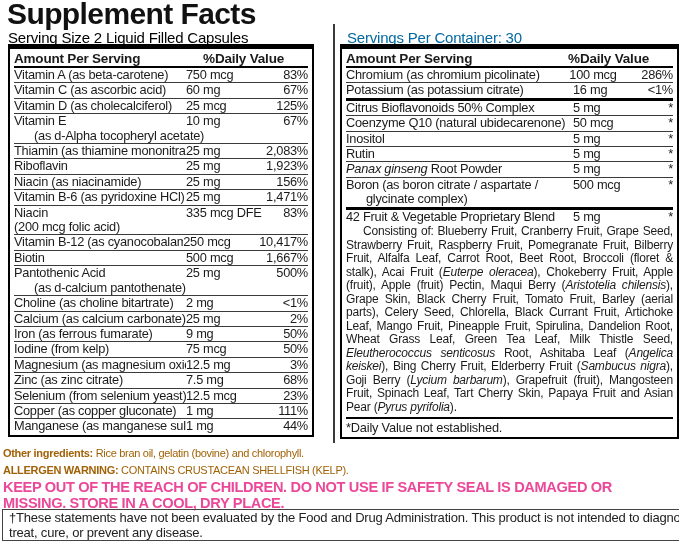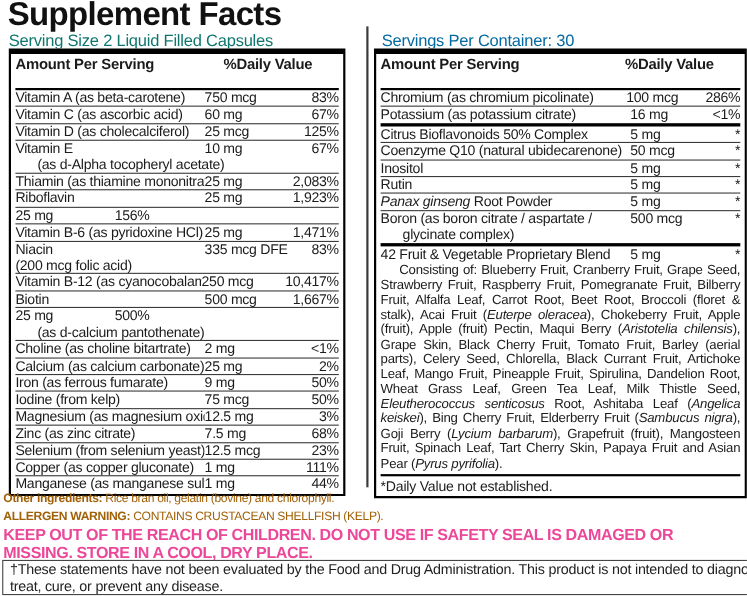--- a/index.html
+++ b/index.html
@@ -7,36 +7,36 @@
     width:679px;height:542px;background:#ffffff;overflow:hidden;
     font-family:"Liberation Sans", sans-serif;color:#1b1b1b;
     -webkit-font-smoothing:antialiased;
   }
   .page{position:relative;width:679px;height:542px;background:#fff;}
 
   .title{
     position:absolute;left:7px;top:-3px;
     font-size:30px;font-weight:bold;letter-spacing:-0.6px;color:#111;
   }
-  .serving{position:absolute;left:8px;top:29px;font-size:15px;color:#0f766e;letter-spacing:-0.2px;}
+  .serving{position:absolute;left:8px;top:29px;font-size:15px;color:#000000;letter-spacing:-0.2px;}
   .servings-pc{position:absolute;left:347px;top:29px;font-size:15px;color:#0369a1;letter-spacing:-0.2px;}
 
   .vdivider{position:absolute;left:333px;top:24px;width:2px;height:419px;background:#3a3a3a;}
 
   .facts-table{
     position:absolute;top:44px;background:#fff;
     border:2px solid #000;border-top:5px solid #000;
     padding:0 4px 1px 4px;box-sizing:border-box;
   }
   .facts-table.left{left:8px;width:306px;}
   .facts-table.right{left:340px;width:339px;}
 
   .thead{
     display:flex;align-items:baseline;font-weight:bold;font-size:13.5px;
-    padding:2px 0 14px 0;border-bottom:2px solid #000;letter-spacing:-0.2px;
+    padding:2px 0 0 0;border-bottom:2px solid #000;letter-spacing:-0.2px;
   }
   .thead .hdv{margin-left:auto;padding-right:24px;}
 
   .trow{font-size:12.8px;line-height:14.4px;letter-spacing:-0.25px;}
   .trow + .trow{border-top:1px solid #3a3a3a;}
   .trow.thick-before{border-top:3px solid #000;}
   .rline{display:flex;align-items:baseline;}
   .rname{flex:1 1 auto;white-space:nowrap;overflow:hidden;padding-right:2px;}
   .ramt{flex:0 0 auto;min-width:76px;text-align:left;white-space:nowrap;}
   .rdv{flex:0 0 auto;min-width:46px;text-align:right;white-space:nowrap;}
@@ -120,20 +120,21 @@
         </div>
         <div class="trow">
           <div class="rline">
             <span class="rname">Riboflavin</span>
             <span class="ramt">25 mg</span>
             <span class="rdv">1,923%</span>
           </div>
         </div>
         <div class="trow">
           <div class="rline">
+            <span class="rname">Niacin (as niacinamide)</span>
             <span class="ramt">25 mg</span>
             <span class="rdv">156%</span>
           </div>
         </div>
         <div class="trow">
           <div class="rline">
             <span class="rname">Vitamin B-6 (as pyridoxine HCl)</span>
             <span class="ramt">25 mg</span>
             <span class="rdv">1,471%</span>
           </div>
@@ -155,20 +156,21 @@
         </div>
         <div class="trow">
           <div class="rline">
             <span class="rname">Biotin</span>
             <span class="ramt">500 mcg</span>
             <span class="rdv">1,667%</span>
           </div>
         </div>
         <div class="trow">
           <div class="rline">
+            <span class="rname">Pantothenic Acid</span>
             <span class="ramt">25 mg</span>
             <span class="rdv">500%</span>
           </div>
           <div class="rsub">(as d-calcium pantothenate)</div>
         </div>
         <div class="trow">
           <div class="rline">
             <span class="rname">Choline (as choline bitartrate)</span>
             <span class="ramt">2 mg</span>
             <span class="rdv">&lt;1%</span>

